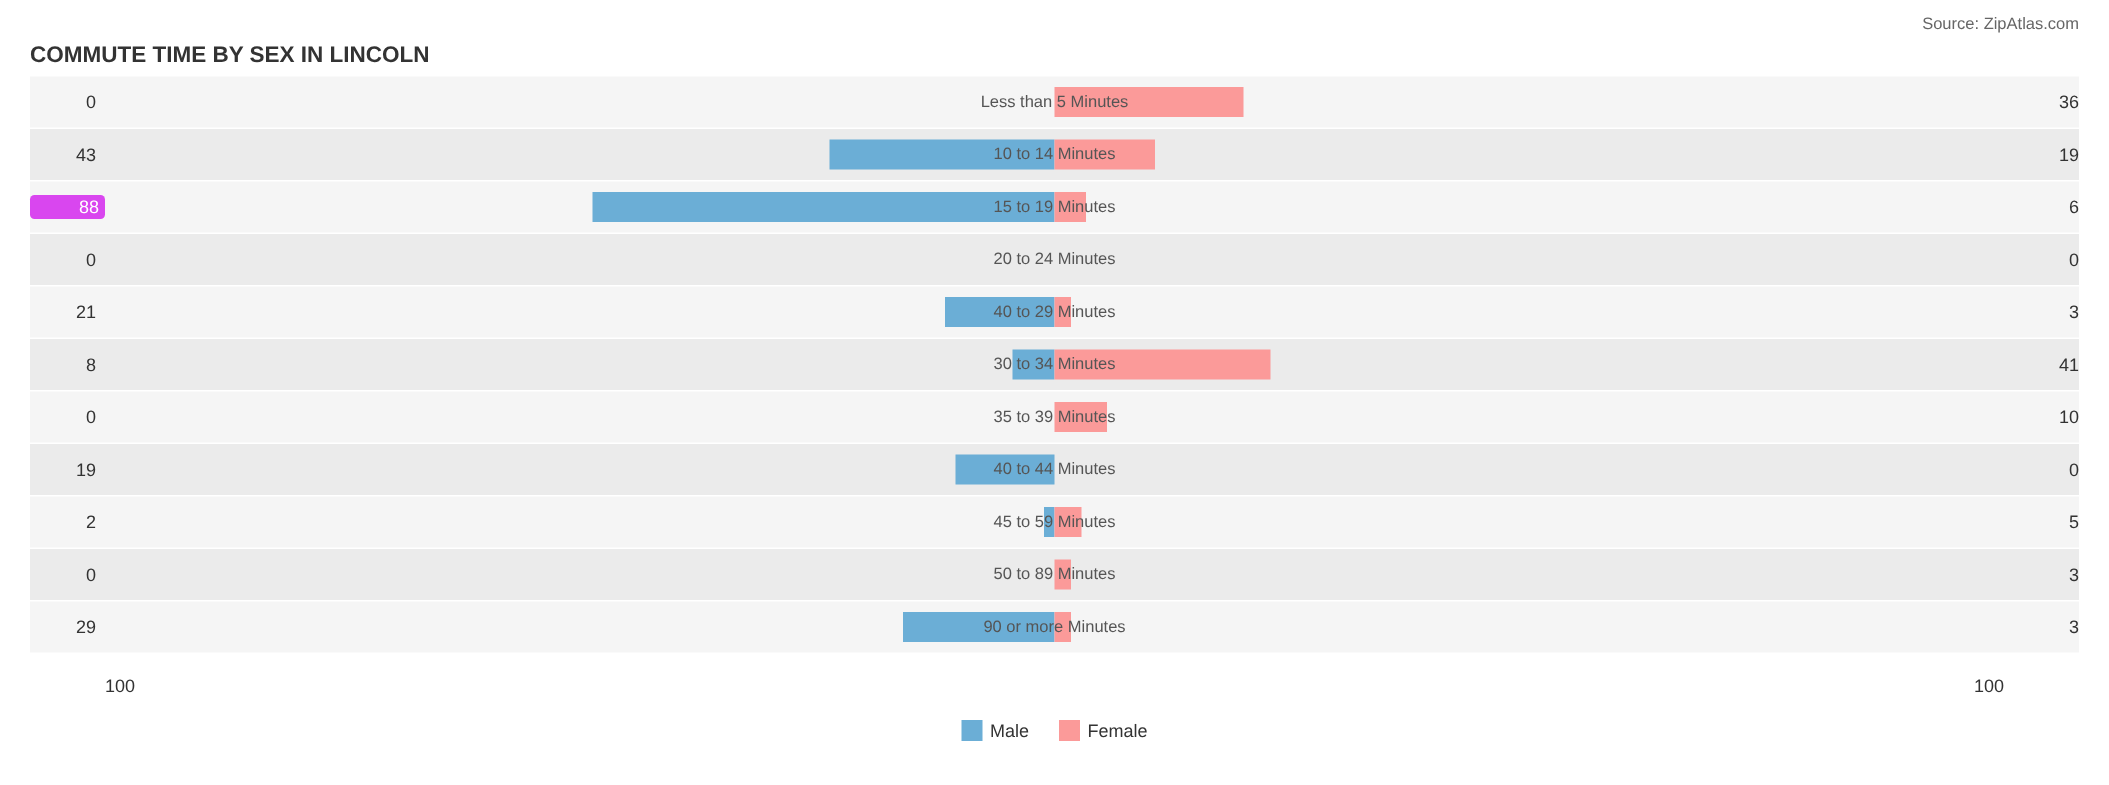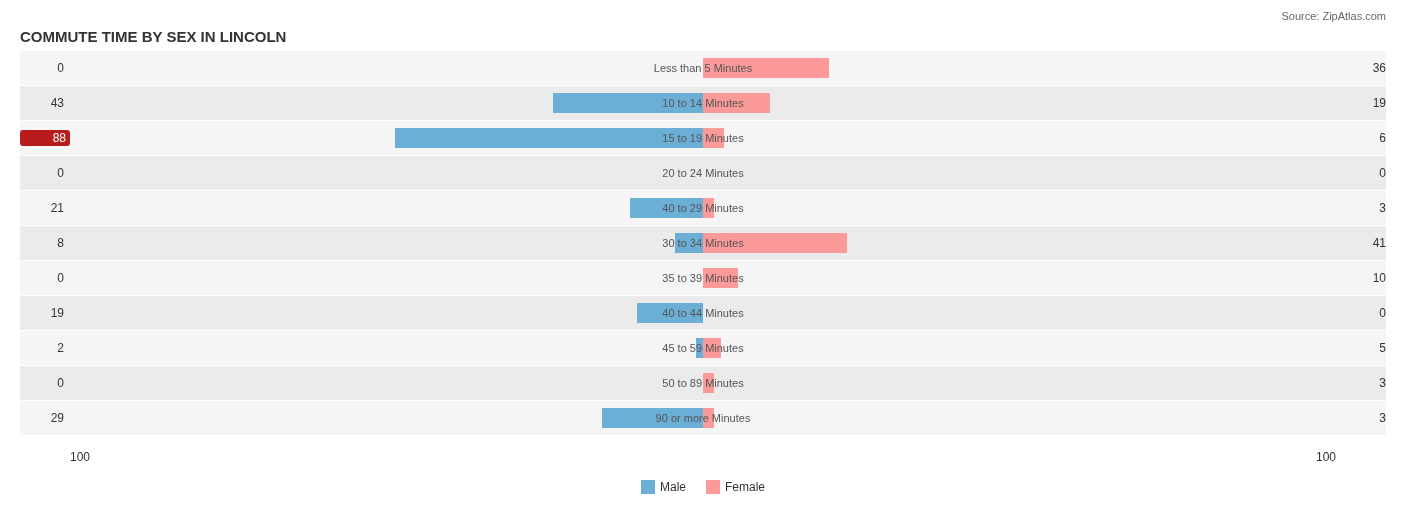--- a/index.html
+++ b/index.html
@@ -163,21 +163,21 @@
             <div class="bar-blue" style="width: 150.5px;"></div>
           </div>
           <div class="bar-right-wrap">
             <div class="bar-pink" style="width: 66.5px;"></div>
           </div>
           <div class="label-center">10 to 14 Minutes</div>
         </div>
         <div class="right-val">19</div>
       </div>
       <div class="row">
-        <div class="left-val" style="color: rgb(255, 255, 255); background: #b91c1c; border-radius: 3px; padding: 1px 4px;">88</div>
+        <div class="left-val" style="color: rgb(255, 255, 255); background: #d946ef; border-radius: 3px; padding: 1px 4px;">88</div>
         <div class="bars-center">
           <div class="bar-left-wrap">
             <div class="bar-blue" style="width: 308px;"></div>
           </div>
           <div class="bar-right-wrap">
             <div class="bar-pink" style="width: 21px;"></div>
           </div>
           <div class="label-center">15 to 19 Minutes</div>
         </div>
         <div class="right-val">6</div>

